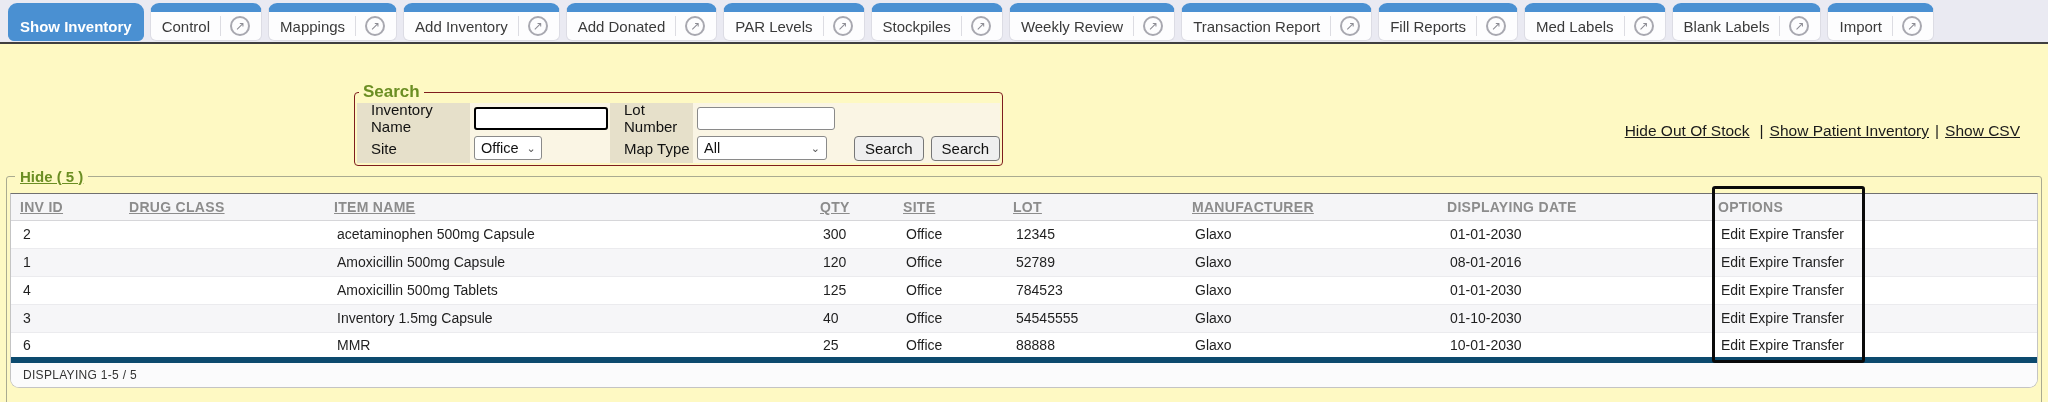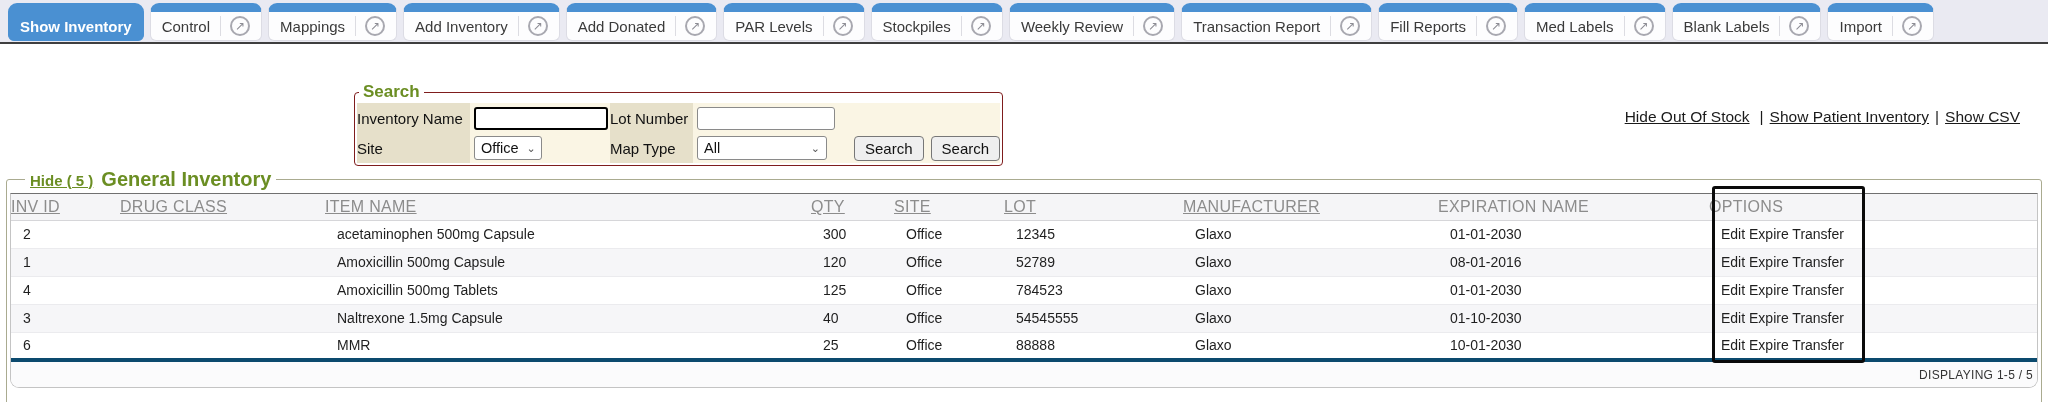--- a/index.html
+++ b/index.html
@@ -1,18 +1,18 @@
 <!DOCTYPE html>
 <html><head>
 <meta charset="utf-8">
 <style>
   * { margin:0; padding:0; box-sizing:border-box; }
   html,body { background:#f2ecdc; }
   body { font-family:"Liberation Sans", sans-serif; }
-  .page { position:relative; width:2048px; height:402px; overflow:hidden; background:#ffffff; }
+  .page { position:relative; width:2048px; height:402px; overflow:hidden; background:#fef9c3; }
 
   
   .navbar { position:absolute; top:0; left:0; width:100%; height:44px;
             background:#eaeaf2; border-bottom:2px solid #3f3f3f;
             display:flex; align-items:flex-start; gap:6px; padding:3px 0 0 8px; }
   .tab { display:flex; align-items:center; height:38px; background:#fdfdfe;
          border:1px solid #dcdce4; border-top:9px solid #4a90d2;
          border-radius:9px 9px 6px 6px; padding:0 11px; color:#3a3a3a;
          font-size:15px; white-space:nowrap; cursor:pointer; }
   .tab.active { background:#4a90d2; border-color:#4a90d2; color:#fff; font-weight:bold; }
@@ -21,64 +21,64 @@
               color:#8d8d95; font-size:12px; line-height:1; display:flex;
               align-items:center; justify-content:center; }
 
   
   fieldset { border:1px solid #7f1d1d; border-radius:4px; }
   .search-fs { position:absolute; left:354px; top:82px; width:620px; padding:1px 2px 2px 2px; background:transparent; }
   .search-fs legend { color:#6b8e23; font-size:17px; font-weight:bold; padding:0 4px; margin-left:2px; }
   .search-grid { display:grid; grid-template-columns:113px 140px 83px 147px 1fr;
                  grid-auto-rows:30px; background:#faf5e4; align-items:center; }
   .s-label { background:#e6e0ca; height:100%; display:flex; align-items:center;
-             padding-left:0; font-size:15px; color:#111; }
+             padding-left:14px; font-size:15px; color:#111; }
   .s-cell { height:100%; display:flex; align-items:center; padding-left:4px; }
   .inp { height:23px; background:#fff; border:1px solid #8a8a8a; border-radius:3px; font-size:14px; padding:0 4px; }
   .inp.focused { border:2px solid #000; width:134px; }
   .inp.lot { width:138px; }
   .selbox { height:24px; background:#fff; border:1px solid #8a8a8a; border-radius:3px;
             display:flex; align-items:center; justify-content:space-between;
             font-size:14.5px; color:#111; padding:0 6px; cursor:pointer; }
   .selbox .chev { color:#555; font-size:11px; margin-left:8px; }
   .sel-site { width:68px; }
   .sel-map { width:130px; }
   .btn { height:25px; background:#efefef; border:1px solid #777; border-radius:4px;
          font-size:15px; color:#111; padding:0 10px; cursor:pointer;
          font-family:"Liberation Sans", sans-serif; }
   .btn-row { display:flex; gap:7px; padding-left:14px; }
 
   
-  .top-links { position:absolute; top:108px; right:28px; font-size:15.5px; color:#1a1a1a; white-space:nowrap; }
+  .top-links { position:absolute; top:122px; right:28px; font-size:15.5px; color:#1a1a1a; white-space:nowrap; }
   .top-links a { color:#1a1a1a; text-decoration:underline; cursor:pointer; }
   .top-links .lsep { margin:0 6px; text-decoration:none; }
   .top-links .gap { margin-left:10px; }
 
   
   .inv-fs { position:absolute; left:6px; top:168px; width:2036px; height:300px;
             border:1px solid #aaab90; border-radius:3px; }
-  .inv-fs legend { margin-left:18px; padding:0 5px; display:flex; align-items:baseline; gap:8px; }
+  .inv-fs legend { margin-left:8px; padding:0 5px; display:flex; align-items:baseline; gap:8px; }
   .hide-link { color:#6b8e23; font-size:15px; font-weight:bold; text-decoration:underline; cursor:pointer; }
   .inv-title { color:#6b8e23; font-size:20px; font-weight:bold; }
 
   
   .tbl-wrap { position:absolute; left:10px; top:193px; width:2028px;
               background:#fff; border:1px solid #c4c4c4; border-top:1px solid #707070;
               border-radius:0 0 9px 9px; overflow:hidden; }
   table.inv { width:100%; border-collapse:collapse; table-layout:fixed; }
-  table.inv th { height:26px; text-align:left; padding:0 4px 0 0;
-                 font-size:16px; font-weight:normal; color:#8c8c8c;
+  table.inv th { height:26px; text-align:left; padding:0 4px 0 9px;
+                 font-size:14px; font-weight:bold; color:#8c8c8c;
                  letter-spacing:0.3px; background:#f5f5f7; border-bottom:1px solid #d6d6d9;
                  white-space:nowrap; overflow:hidden; }
   table.inv th.sortable { text-decoration:underline; cursor:pointer; }
   table.inv td { height:28px; padding:0 4px 0 12px; font-size:14px; color:#1f1f1f;
                  border-bottom:1px solid #ebebee; white-space:nowrap; overflow:hidden; }
   table.inv tr.alt td { background:#f6f6f8; }
-  table.inv tfoot td { height:27px; text-align:right; font-size:12px; color:#333;
-                       background:#fbfbfc; border-top:4px solid #0c4a6e; border-bottom:none;
+  table.inv tfoot td { height:27px; text-align:left; font-size:12px; color:#333;
+                       background:#fbfbfc; border-top:6px solid #0c4a6e; border-bottom:none;
                        letter-spacing:0.3px; }
   .opt-link { cursor:pointer; }
 
   
   .hl-box { position:absolute; left:1712px; top:186px; width:153px; height:177px;
             border:3px solid #0a0a0a; border-radius:3px; pointer-events:none; z-index:6; }
 </style>
 </head>
 <body>
 
@@ -184,21 +184,20 @@
     </div>
   </fieldset>
 
   <div class="top-links">
     <a>Hide Out Of Stock</a><span class="lsep gap">|</span><a>Show Patient Inventory</a><span class="lsep">|</span><a>Show CSV</a>
   </div>
 
   <fieldset class="inv-fs">
     <legend>
       <span class="hide-link">Hide ( 5 )</span>
-      <span class="inv-title">General Inventory</span>
     </legend>
   </fieldset>
 
   <div class="tbl-wrap">
     <table class="inv">
       <colgroup>
         <col style="width:109px">
           <col style="width:205px">
           <col style="width:486px">
         <col style="width:83px">
@@ -211,21 +210,21 @@
       </colgroup>
       <thead>
           <tr id="inv-head-row">
             <th class="sortable">INV ID</th>
             <th class="sortable">DRUG CLASS</th>
             <th class="sortable">ITEM NAME</th>
             <th class="sortable">QTY</th>
             <th class="sortable">SITE</th>
             <th class="sortable">LOT</th>
             <th class="sortable">MANUFACTURER</th>
-            <th class="">EXPIRATION NAME</th>
+            <th class="">DISPLAYING DATE</th>
             <th class="">OPTIONS</th>
             <th></th>
           </tr>
         </thead>
       <tbody id="inv-body">
           <tr class="">
             <td>2</td>
             <td></td>
             <td>acetaminophen 500mg Capsule</td>
             <td>300</td>
@@ -256,21 +255,21 @@
             <td>Office</td>
             <td>784523</td>
             <td>Glaxo</td>
             <td>01-01-2030</td>
             <td><span class="opt-link">Edit</span> <span class="opt-link">Expire</span> <span class="opt-link">Transfer</span></td>
             <td></td>
           </tr>
           <tr class="alt">
             <td>3</td>
             <td></td>
-            <td>Naltrexone 1.5mg Capsule</td>
+            <td>Inventory 1.5mg Capsule</td>
             <td>40</td>
             <td>Office</td>
             <td>54545555</td>
             <td>Glaxo</td>
             <td>01-10-2030</td>
             <td><span class="opt-link">Edit</span> <span class="opt-link">Expire</span> <span class="opt-link">Transfer</span></td>
             <td></td>
           </tr>
           <tr class="">
             <td>6</td>

